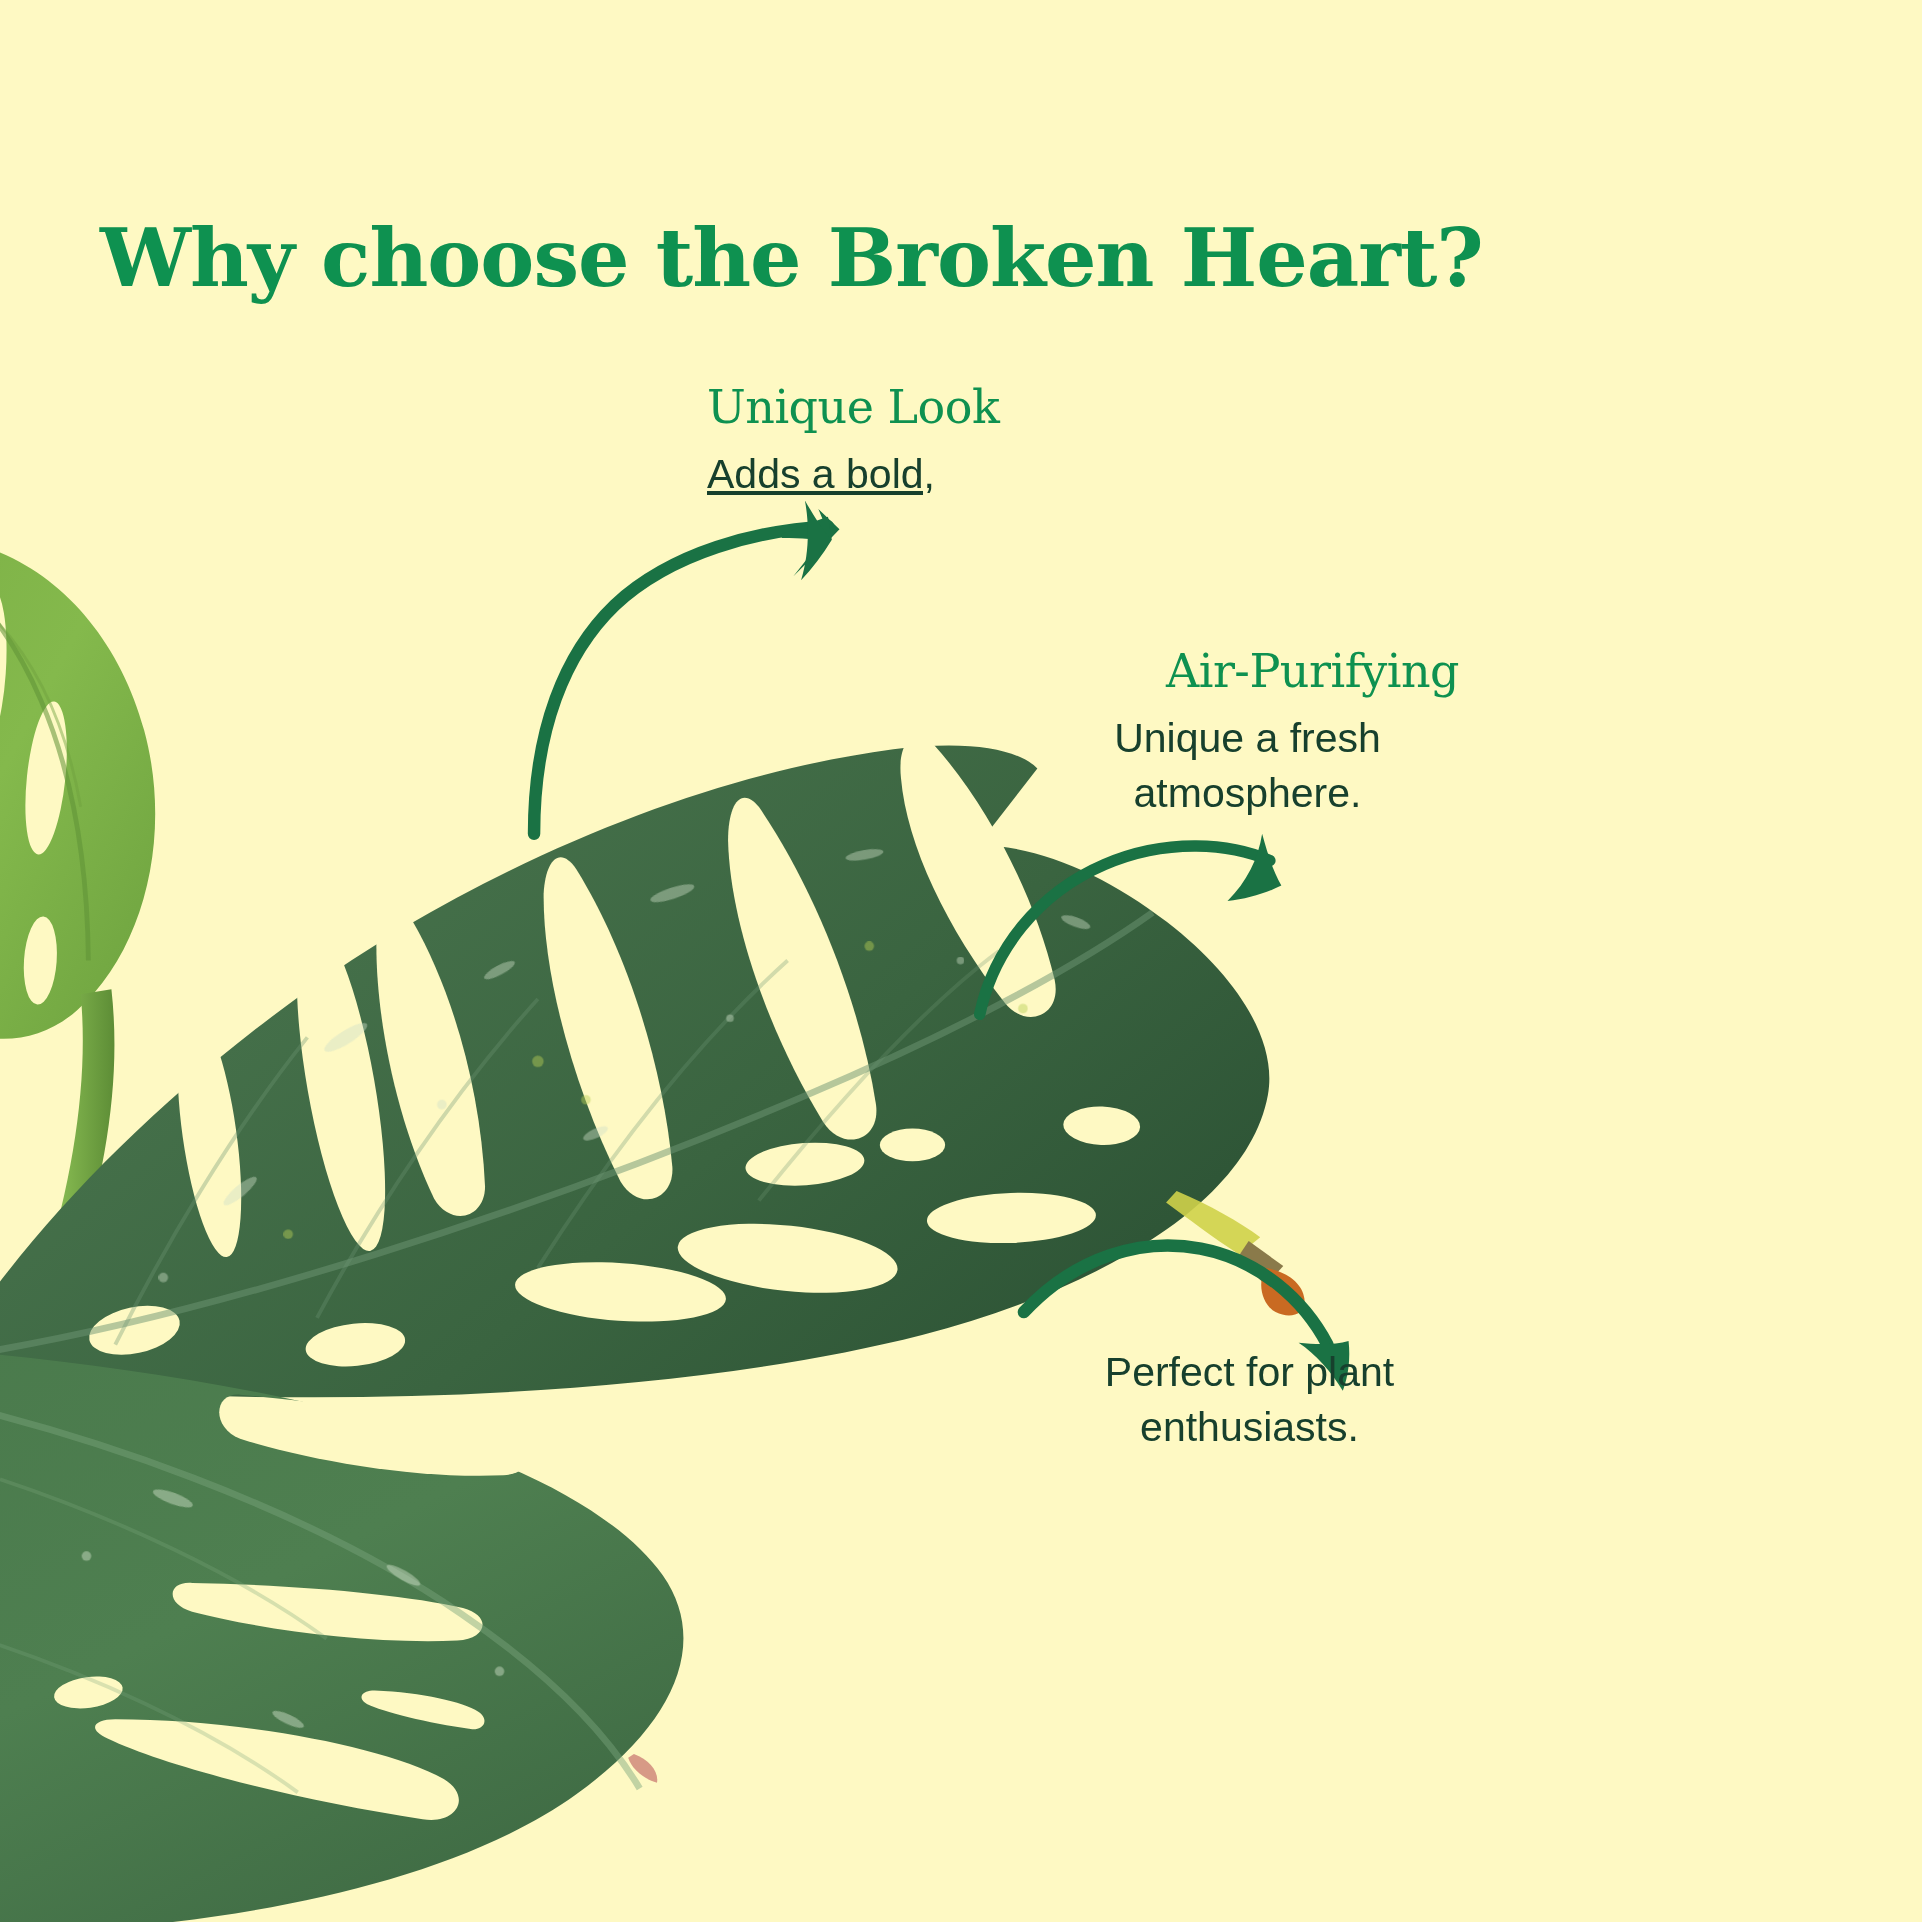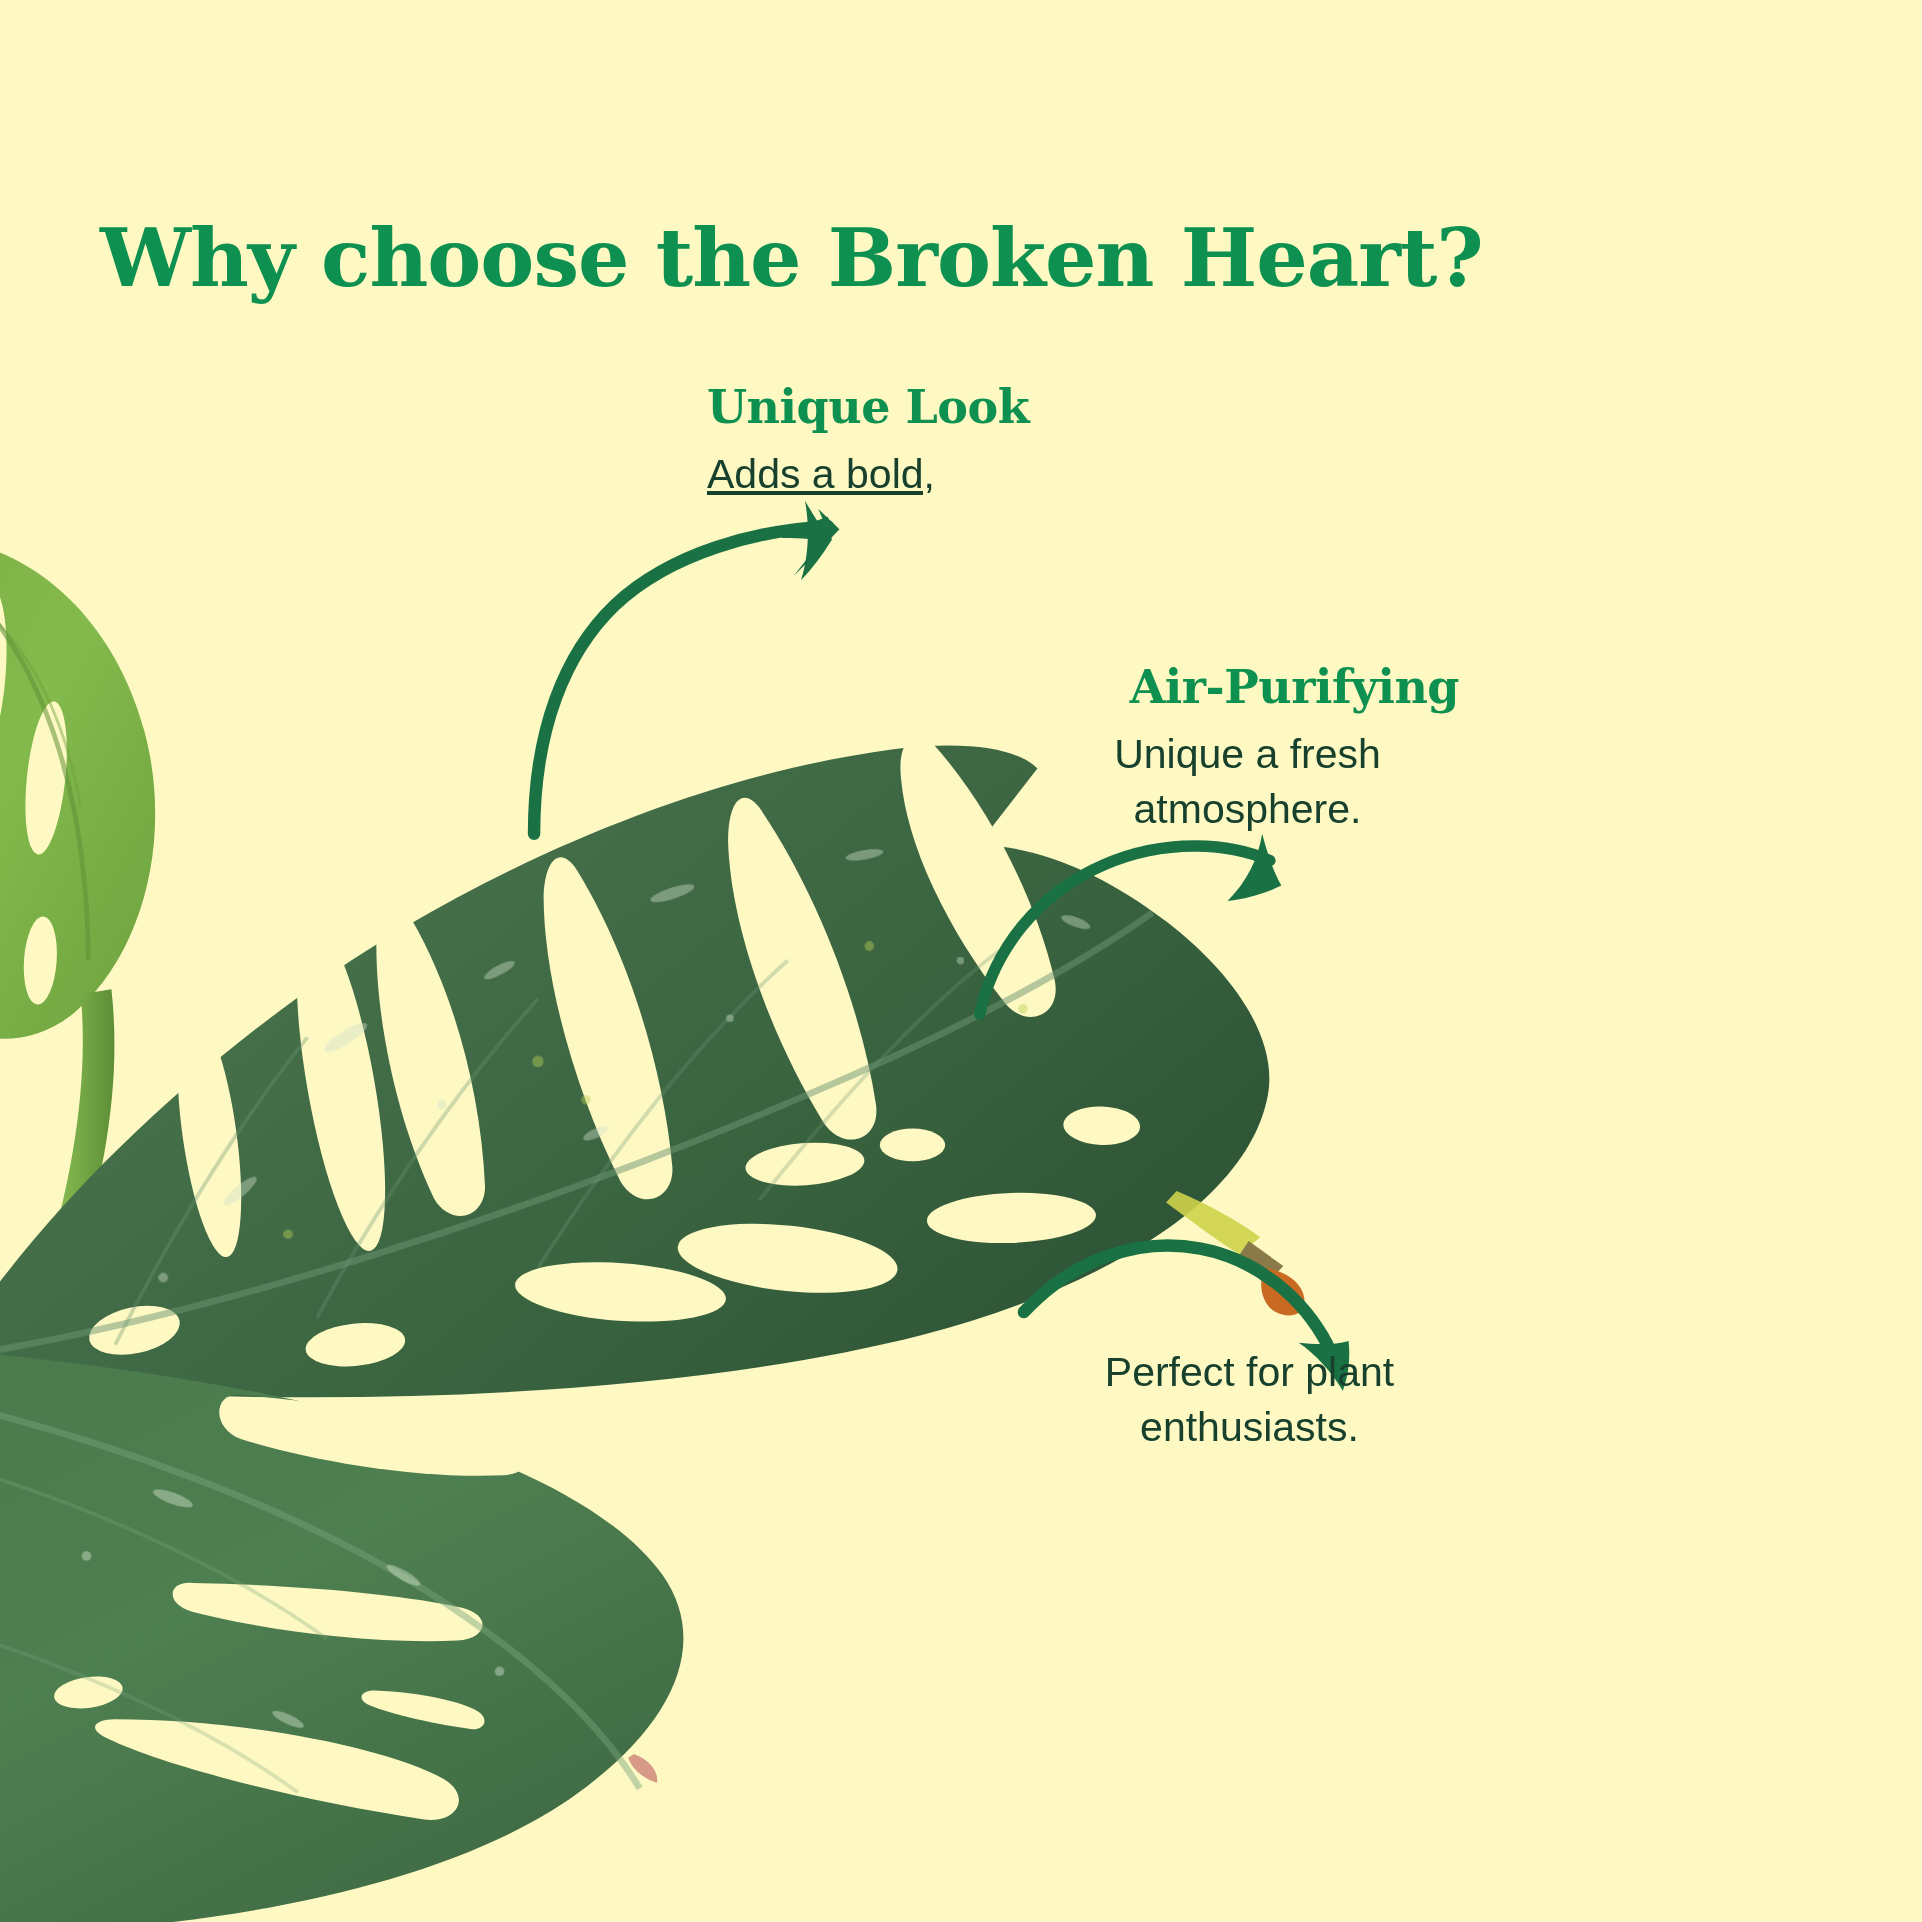--- a/index.html
+++ b/index.html
@@ -34,21 +34,21 @@
     color: #0e9150;
     white-space: nowrap;
   }
 
   
   .feature {
     position: absolute;
   }
   .feature-title {
     font-family: "DejaVu Serif", "Liberation Serif", serif;
-    font-weight: 700;
+    font-weight: 400;
     font-size: 46px;
     letter-spacing: -0.5px;
     color: #0e9150;
     margin: 0 0 13.4px 0;
     white-space: nowrap;
   }
   .feature-desc {
     font-family: "Liberation Sans", sans-serif;
     font-weight: 400;
     font-size: 41px;
@@ -64,21 +64,20 @@
     width: 413px;
     text-align: left;
   }
   #feature-unique .feature-desc { text-align: left; width: 317px; text-decoration: underline; }
 
   #feature-air {
     left: 1036px;
     top: 644px;
     width: 423px;
     text-align: right;
-    margin-top: 16px;
   }
   #feature-air .feature-desc { text-align: center; }
 
   #feature-easy {
     left: 1038px;
     top: 1345px;
     width: 423px;
     text-align: center;
   }
   #feature-easy .feature-title { text-align: center; }

